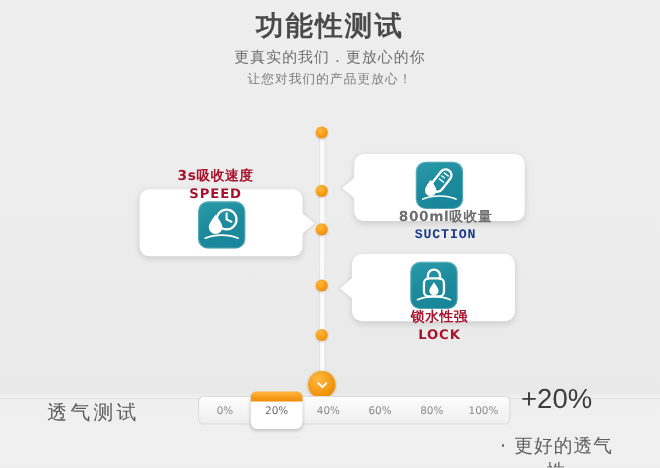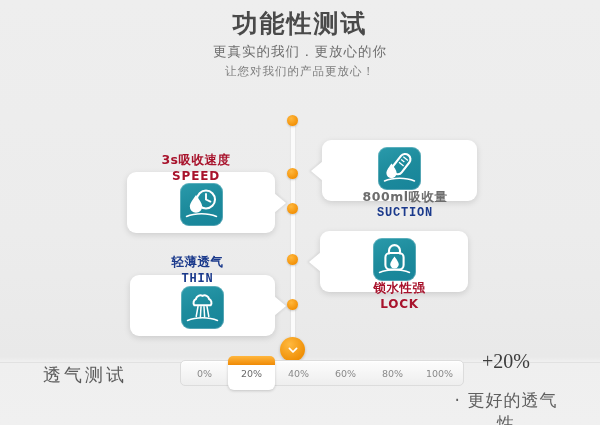--- a/index.html
+++ b/index.html
@@ -71,21 +71,21 @@
   .segbar{display:flex;align-items:stretch;background:linear-gradient(180deg,#fdfdfd,#eeeeee);
           border:1px solid #dcdcdc;border-radius:5px;height:24px;box-shadow:inset 0 1px 0 #fff;}
   .seg{display:flex;align-items:center;justify-content:center;min-width:37px;
        font-size:9.5px;color:#8a8a8a;padding:0 5px;position:relative;}
   .seg.active{background:#fff;border-radius:6px;color:#6a6a6a;
        box-shadow:0 1px 3px rgba(0,0,0,.18);margin:-4px 0 -5px;align-self:stretch;}
   .seg.active .cap{position:absolute;left:0;right:0;top:-1px;height:9px;
        background:linear-gradient(180deg,#ffb73f,#f08a05);border-radius:5px 5px 0 0;}
 
   .plus{position:absolute;right:34px;top:4px;text-align:center;width:120px;}
-  .plus-num{font-family:Liberation Serif, serif;font-size:20px;color:#3d3d3d;line-height:1;}
+  .plus-num{font-family:Liberation Sans, sans-serif;font-size:25px;color:#3d3d3d;line-height:1;}
   .plus-sub{font-size:17px;color:#5f5f5f;letter-spacing:1px;margin-top:18px;}
 </style>
 </head>
 <body>
 
 <div class="stage">
 
   <div class="header">
     <div class="title">功能性测试</div>
     <div class="sub1">更真实的我们．更放心的你</div>
@@ -151,37 +151,20 @@
         <path d="M6.5 34.5 C15 30.8 28 30.8 36.5 34.5" fill="none" stroke="#ffffff" stroke-width="1.5" stroke-linecap="round"></path>
       </svg>
     </div>
     <div class="txtblk txt-right">
       <div class="txt-cn c-red">锁水性强</div>
       <div class="txt-en c-red">LOCK</div>
     </div>
     <div class="tail"></div>
   </div>
 
-  <div class="card left" style="left:130px;top:275px;width:125px;height:47px">
-    <div class="txtblk txt-left">
-      <div class="txt-cn c-navy">轻薄透气</div>
-      <div class="txt-en c-navy">THIN</div>
-    </div>
-    <div class="tile">
-      <svg viewBox="0 0 43 43">
-        <path d="M13.3 19.3 a4.3 4.3 0 0 1 1.6-6.3 a4.6 4.6 0 0 1 6.6-3.1 a4.6 4.6 0 0 1 6.6 3.1 a4.3 4.3 0 0 1 1.6 6.3 Z" fill="none" stroke="#ffffff" stroke-width="2"></path>
-        <line x1="17" y1="20.5" x2="15.2" y2="30.5" stroke="#ffffff" stroke-width="1.5" stroke-linecap="round"></line>
-        <line x1="20" y1="20.8" x2="19.4" y2="31" stroke="#ffffff" stroke-width="1.5" stroke-linecap="round"></line>
-        <line x1="23" y1="20.8" x2="23.6" y2="31" stroke="#ffffff" stroke-width="1.5" stroke-linecap="round"></line>
-        <line x1="26" y1="20.5" x2="27.8" y2="30.5" stroke="#ffffff" stroke-width="1.5" stroke-linecap="round"></line>
-        <path d="M6.5 34.5 C15 30.8 28 30.8 36.5 34.5" fill="none" stroke="#ffffff" stroke-width="1.5" stroke-linecap="round"></path>
-      </svg>
-    </div>
-    <div class="tail"></div>
-  </div>
 
   <div class="divider"></div>
   <div class="bottom">
 
     <div class="bt-label">透气测试</div>
 
     <div class="segwrap">
       <div class="segbar">
         <div class="seg">0%</div>
         <div class="seg active">

